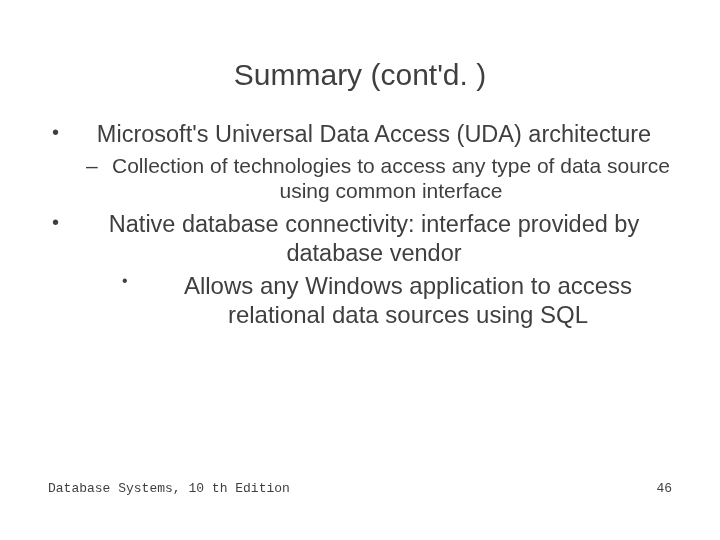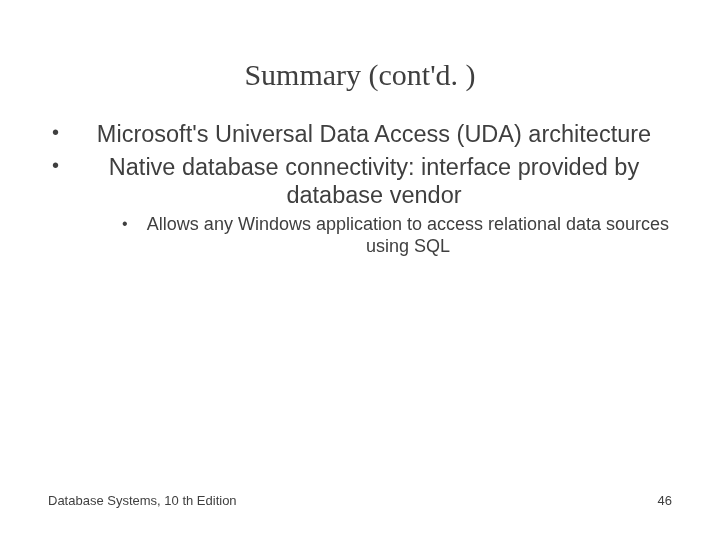--- a/index.html
+++ b/index.html
@@ -18,21 +18,20 @@
     height: 540px;
     box-sizing: border-box;
   }
   .title {
     text-align: center;
     font-size: 30px;
     color: #3f3f3f;
     padding-top: 58px;
     padding-bottom: 10px;
     font-weight: normal;
-    font-family: Liberation Serif, serif;
   }
   .content {
     padding: 18px 48px 0 48px;
     font-size: 23.5px;
     line-height: 1.22;
     color: #3f3f3f;
     text-align: center;
   }
   .lvl1 {
     position: relative;
@@ -55,53 +54,57 @@
   }
   .lvl2::before {
     content: "–";
     position: absolute;
     left: 38px;
     top: 0;
   }
   .lvl3 {
     position: relative;
     padding-left: 96px;
-    font-size: 18px;
+    font-size: 24px;
     margin-top: 4px;
     margin-bottom: 6px;
   }
   .lvl3::before {
     content: "•";
     position: absolute;
     left: 74px;
     top: 0;
     font-size: 16px;
   }
   .footer {
     position: absolute;
-    bottom: 32px;
+    bottom: 44px;
     left: 48px;
     right: 48px;
     font-size: 13px;
     color: #3f3f3f;
     display: flex;
     justify-content: space-between;
+    font-family: Liberation Mono, monospace;
   }
 </style>
 </head>
 <body>
 
 <div class="slide">
 
   <div class="title">Summary (cont'd. )</div>
 
   <div class="content">
 
     <div class="lvl1">
       <span>Microsoft's Universal Data Access (UDA) architecture</span>
+    </div>
+    <div class="lvl2">
+      <span>Collection of technologies to access any type of data source using common interface</span>
     </div>
 
     <div class="lvl1">
       <span>Native database connectivity: interface provided by database vendor</span>
     </div>
     <div class="lvl3">
       <span>Allows any Windows application to access relational data sources using SQL</span>
     </div>
 
   </div>

